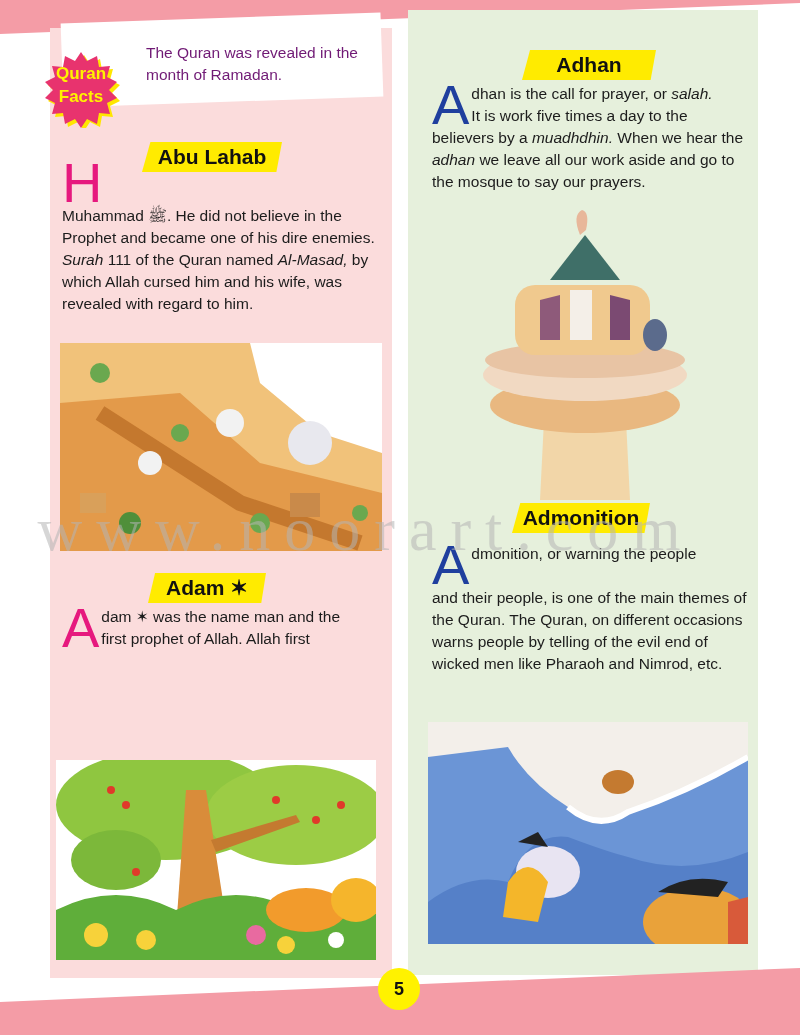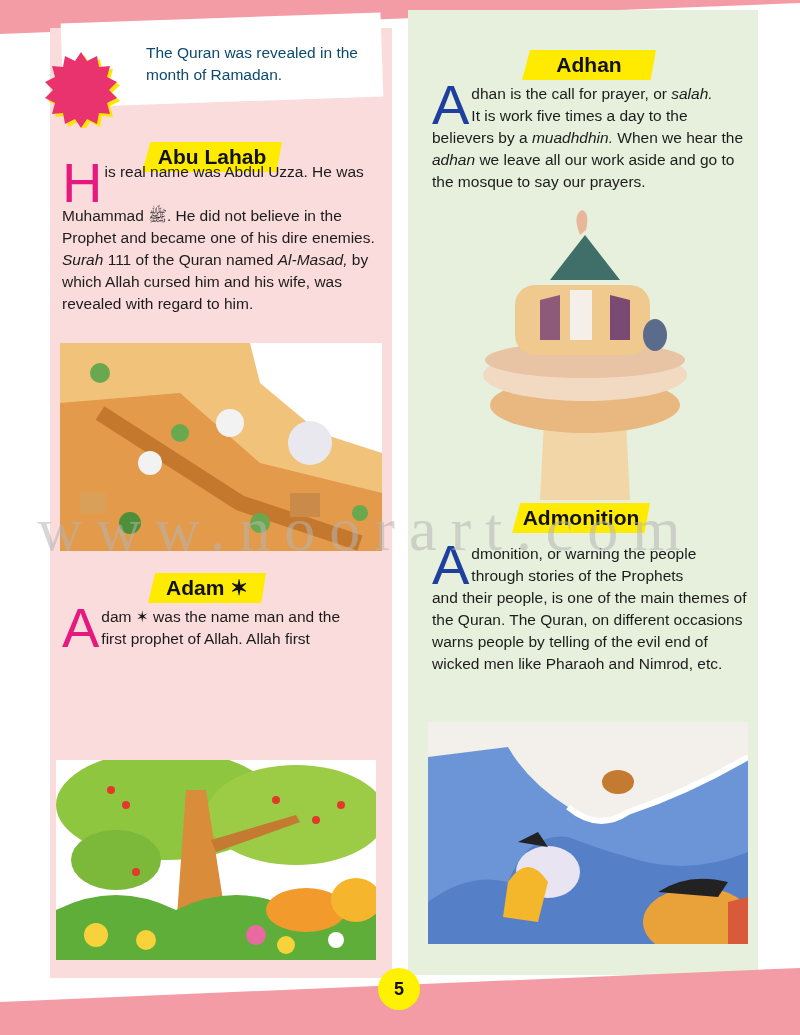--- a/index.html
+++ b/index.html
@@ -28,21 +28,21 @@
   }
 
   .facts-box {
     position: absolute; left: 62px; top: 18px; width: 320px; height: 84px;
     background: #ffffff;
     transform: rotate(-2deg);
     z-index: 2;
   }
   .facts-text {
     position: absolute; left: 146px; top: 42px; width: 230px;
-    font-size: 15.5px; line-height: 22px; color: #0c4a6e; z-index: 4;
+    font-size: 15.5px; line-height: 22px; color: #701a75; z-index: 4;
   }
   .star-badge {
     position: absolute; left: 40px; top: 50px; width: 82px; height: 78px; z-index: 5;
   }
   .star-badge svg { position: absolute; left: 0; top: 0; }
   .star-badge .badge-label {
     position: absolute; left: 0; top: 12px; width: 82px; text-align: center;
     color: #fff200; font-weight: bold; font-size: 17px; line-height: 23px;
   }
 
@@ -88,26 +88,30 @@
 <div class="col-left"></div>
 <div class="col-right"></div>
 
 <div class="facts-box"></div>
 <div class="facts-text">The Quran was revealed in the month of Ramadan.</div>
 <div class="star-badge">
   <svg width="82" height="78" viewBox="0 0 82 78">
     <polygon fill="#ffe600" transform="translate(3,3)" points="41,2 47,11 57,6 59,17 70,16 67,27 77,32 69,40 77,48 67,53 70,64 59,63 57,74 47,69 41,78 35,69 25,74 23,63 12,64 15,53 5,48 13,40 5,32 15,27 12,16 23,17 25,6 35,11"></polygon>
     <polygon fill="#e8336e" points="41,2 47,11 57,6 59,17 70,16 67,27 77,32 69,40 77,48 67,53 70,64 59,63 57,74 47,69 41,78 35,69 25,74 23,63 12,64 15,53 5,48 13,40 5,32 15,27 12,16 23,17 25,6 35,11"></polygon>
   </svg>
+  <div class="badge-label">
+    <div>Quran</div>
+    <div>Facts</div>
+  </div>
 </div>
 
 <div class="heading-tag" style="left:142px; top:128px; width:140px;margin-top:14px;">Abu Lahab</div>
 <div class="entry-text" style="left:62px; top:161px; width:320px;">
   <span class="dropcap pink">H</span>
-  <span>is real name was Abdul Uzza. He was</span><br>
+  <br>
   <br>
   <span>Muhammad ﷺ. He did not believe in the Prophet and became one of his dire enemies. </span><i>Surah</i><span> 111 of the Quran named </span><i>Al-Masad,</i><span> by which Allah cursed him and his wife, was revealed with regard to him.</span>
 </div>
 
 <div class="illus" style="left:60px; top:343px; width:322px; height:208px; background:#ffffff;">
   <svg viewBox="0 0 322 208" preserveAspectRatio="none">
     <rect width="322" height="208" fill="#ffffff"></rect>
     <path d="M0,0 L190,0 L200,40 L260,90 L322,110 L322,208 L0,208 Z" fill="#f1c27a"></path>
     <path d="M0,60 L120,50 L200,120 L322,150 L322,208 L0,208 Z" fill="#e39a4a"></path>
     <path d="M40,70 L180,160 L300,200" stroke="#c4782e" stroke-width="16" fill="none"></path>
@@ -177,21 +181,21 @@
     <path d="M90,80 L125,35 L160,80 Z" fill="#3f6f68"></path>
     <path d="M120,35 Q112,15 122,10 Q130,12 126,30 Z" fill="#e8b79a"></path>
     <ellipse cx="195" cy="135" rx="12" ry="16" fill="#5b6b8c"></ellipse>
   </svg>
 </div>
 
 <div class="heading-tag" style="left:512px; top:503px; width:138px;">Admonition</div>
 <div class="entry-text" style="left:432px; top:543px; width:320px;">
   <span class="dropcap blue">A</span>
   <span>dmonition, or warning the people</span><br>
-  <span>through stories of the Prophets</span><br>
+  <br>
   <span>and their people, is one of the main themes of the Quran. The Quran, on different occasions warns people by telling of the evil end of wicked men like Pharaoh and Nimrod, etc.</span>
 </div>
 
 <div class="illus" style="left:428px; top:722px; width:320px; height:222px;">
   <svg viewBox="0 0 320 222" preserveAspectRatio="none">
     <rect width="320" height="222" fill="#f3efea"></rect>
     <path d="M0,35 L80,25 Q100,60 140,85 Q170,110 200,90 Q260,70 320,35 L320,222 L0,222 Z" fill="#6b95d6"></path>
     <path d="M0,180 Q40,150 80,160 Q100,110 140,115 Q180,130 200,135 Q260,155 320,130 L320,222 L0,222 Z" fill="#5580c8"></path>
     <path d="M140,85 Q170,110 200,90 Q260,70 320,35" stroke="#ffffff" stroke-width="6" fill="none"></path>
     <ellipse cx="190" cy="60" rx="16" ry="12" fill="#c47a30"></ellipse>

